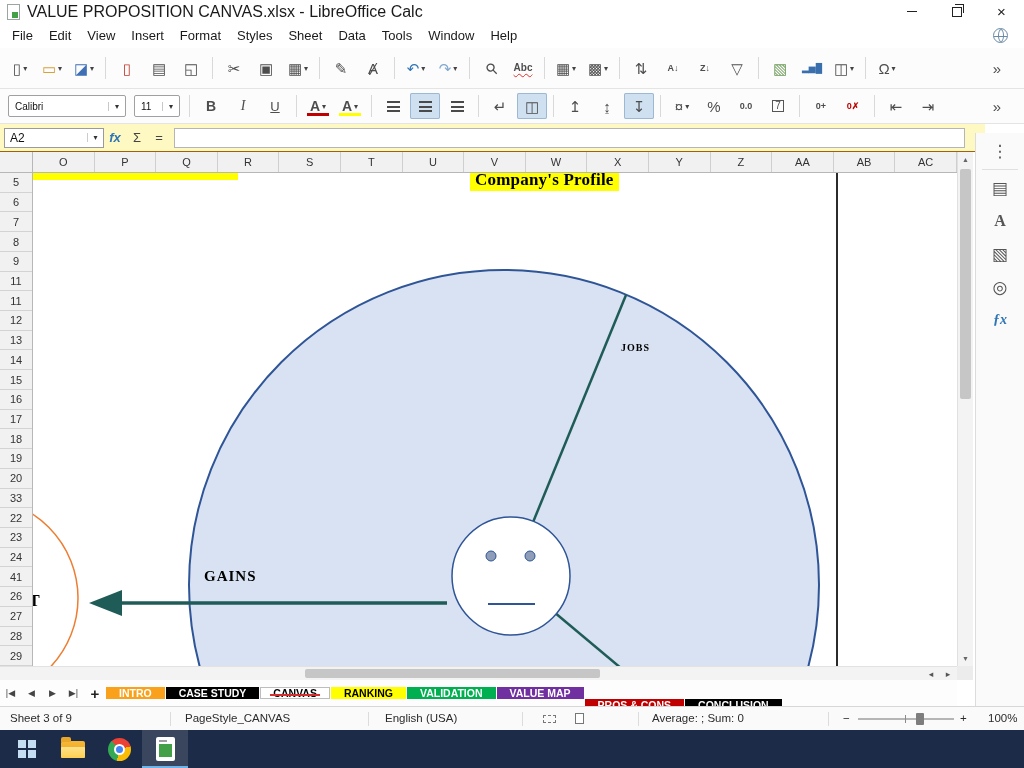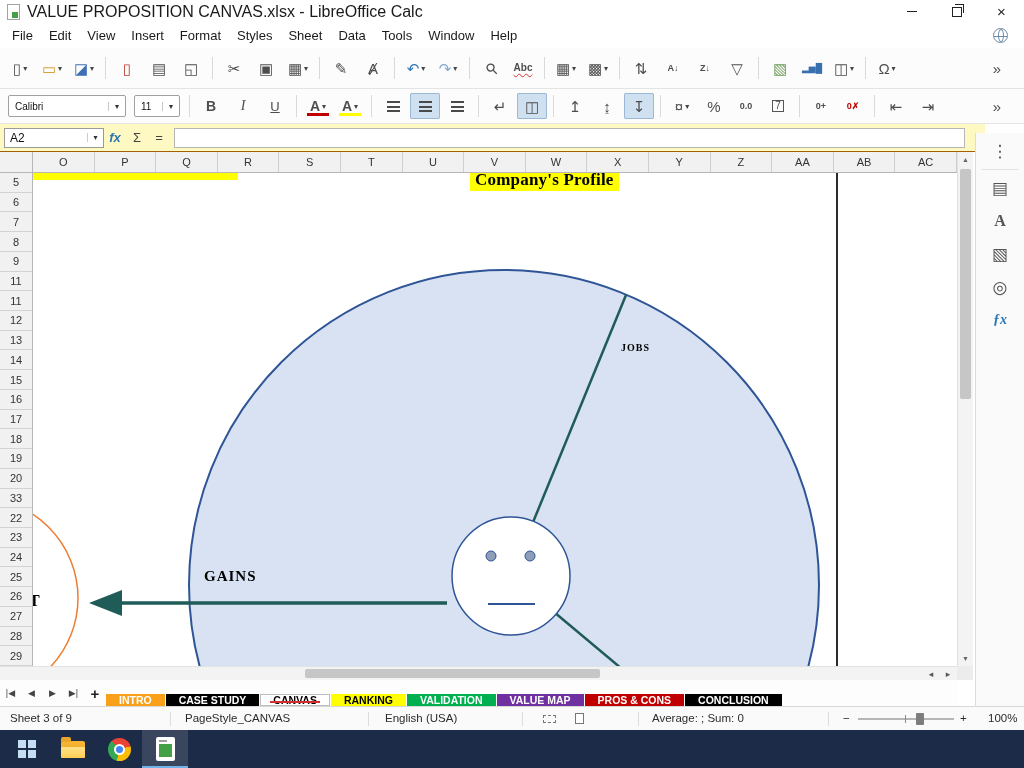--- a/index.html
+++ b/index.html
@@ -408,21 +408,21 @@
       <div class="rowhdr">15</div>
       <div class="rowhdr">16</div>
       <div class="rowhdr">17</div>
       <div class="rowhdr">18</div>
       <div class="rowhdr">19</div>
       <div class="rowhdr">20</div>
       <div class="rowhdr">33</div>
       <div class="rowhdr">22</div>
       <div class="rowhdr">23</div>
       <div class="rowhdr">24</div>
-      <div class="rowhdr">25</div>
+      <div class="rowhdr">41</div>
       <div class="rowhdr">26</div>
       <div class="rowhdr">27</div>
       <div class="rowhdr">28</div>
       <div class="rowhdr">29</div>
     </div>
 
   <div class="grid-canvas">
     <svg class="draw-svg" width="924" height="493" viewBox="0 0 924 493">
       <circle cx="-55" cy="425" r="100" fill="#ffffff" stroke-width="1.5" stroke="#ed7d31"></circle>
       <line x1="804" y1="0" x2="804" y2="493" stroke-width="1.8" stroke="#141414"></line>
@@ -462,21 +462,21 @@
       </div>
   </div>
   <div class="corner-br"></div>
 
   <div class="tabbar">
     <div class="snav">|◀</div>
     <div class="snav">◀</div>
     <div class="snav">▶</div>
     <div class="snav">▶|</div>
     <div class="sadd">+</div>
-    <div style="display:flex;align-items:flex-end">
+    <div style="display:flex;align-items:center">
         <div class="stab" style="background: rgb(249, 161, 27); color: rgb(255, 255, 255);">
           <span>INTRO</span>
         </div>
         <div class="stab" style="background: rgb(0, 0, 0); color: rgb(255, 255, 255);">
           <span>CASE STUDY</span>
         </div>
         <div class="stab active" style="background: rgb(255, 255, 255); color: rgb(0, 0, 0);">
           <span>CANVAS</span>
           <span class="stripe" style="background: rgb(211, 47, 47);"></span>
         </div>

